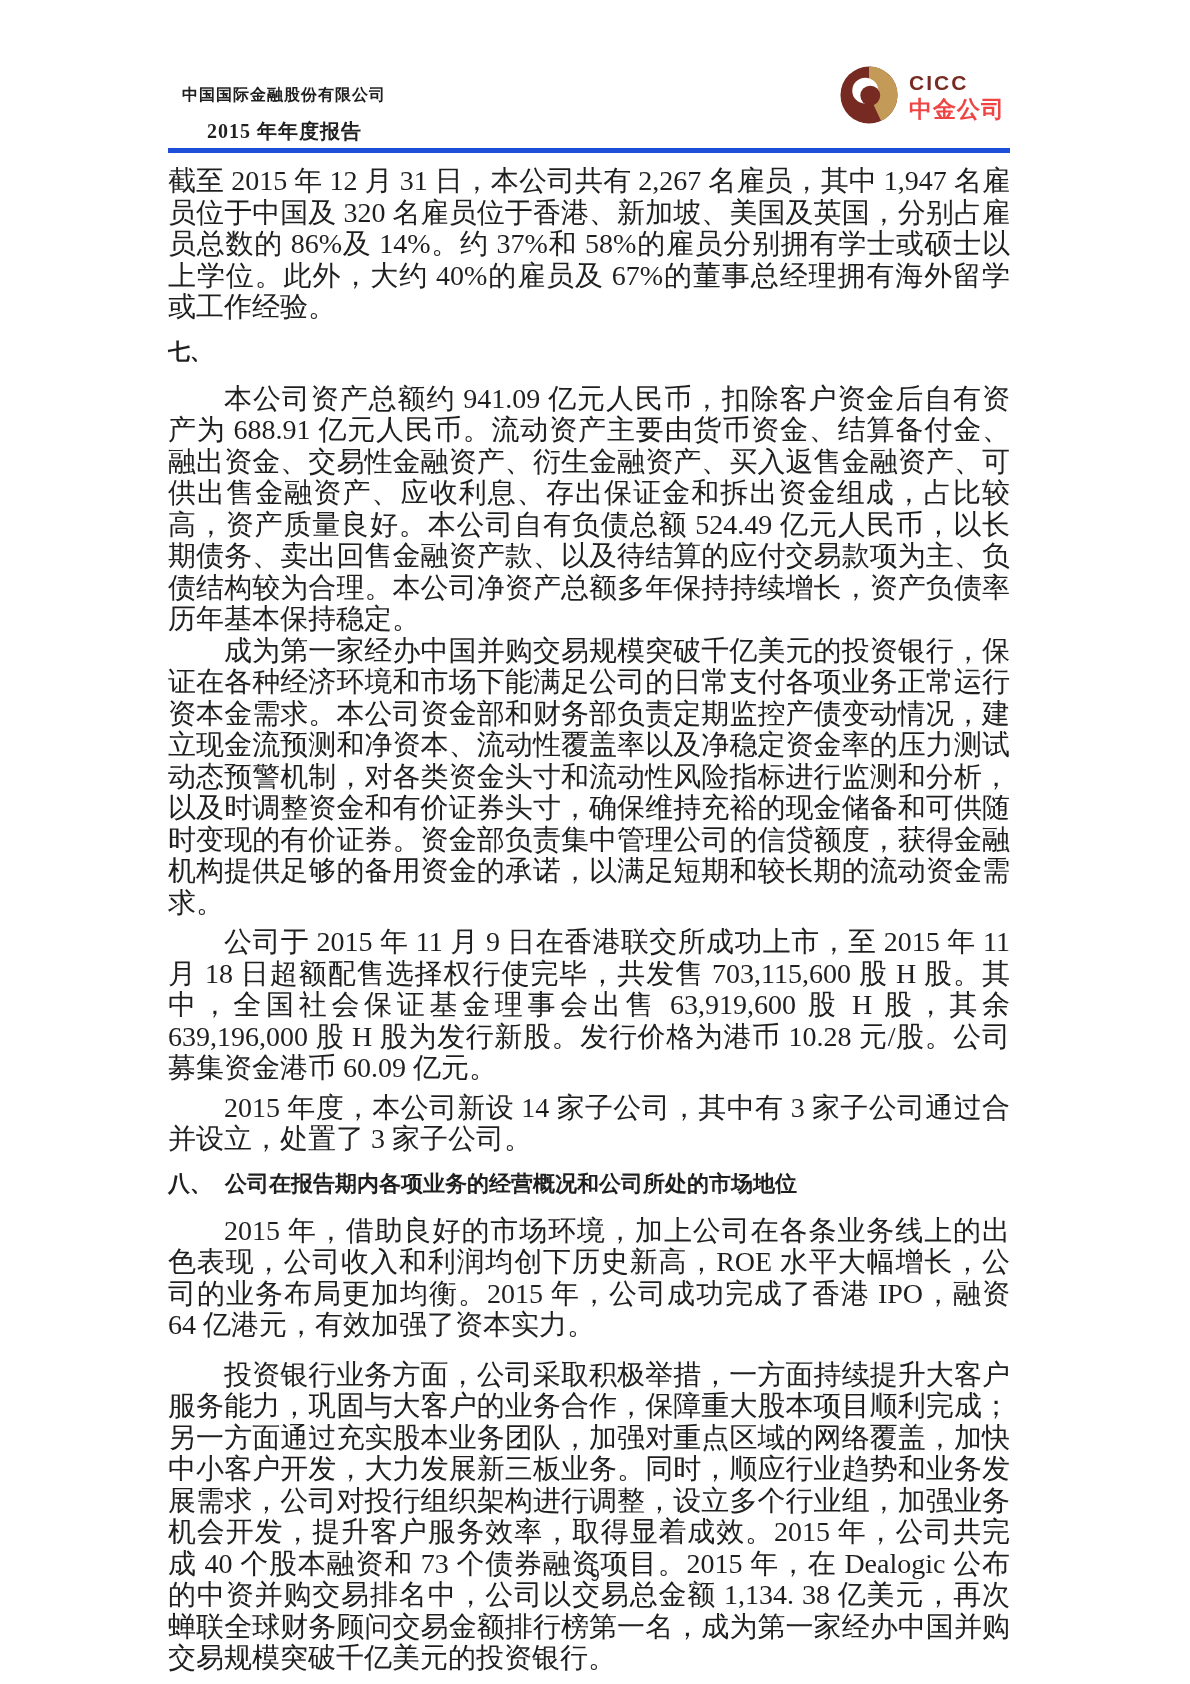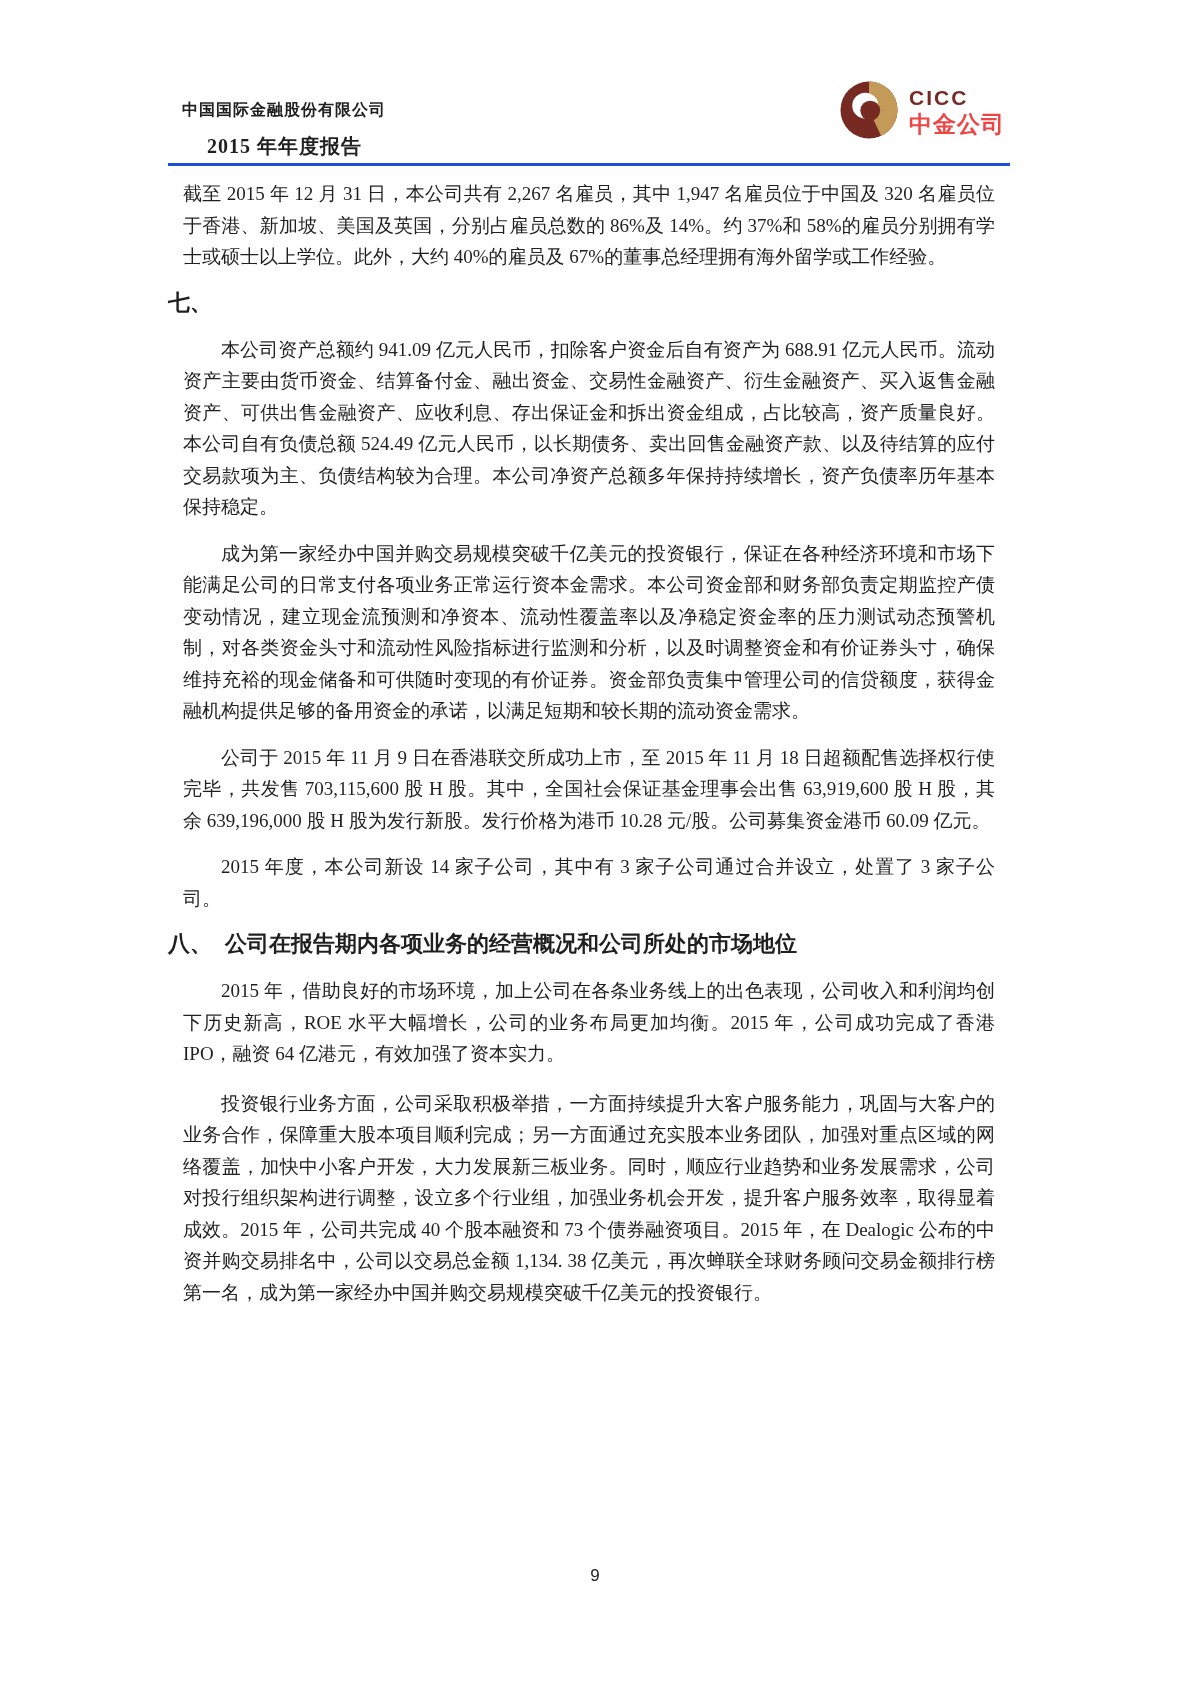--- a/index.html
+++ b/index.html
@@ -7,30 +7,30 @@
     position:relative;
     width:1190px;height:1684px;
     margin:0 auto;
     background:#ffffff;
     font-family:"Liberation Serif","DejaVu Serif",serif;
     color:#1f1f1f;
     overflow:hidden;
   }
   .inner{margin:0 180px 0 168px;width:842px;}
   
-  .header{position:relative;padding-top:84px;padding-bottom:6px;border-bottom:3px solid #1d4ed8;margin-top:15px;}
+  .header{position:relative;padding-top:84px;padding-bottom:6px;border-bottom:5px solid #1d4ed8;}
   .hdr-company{margin-left:14px;font-size:16px;line-height:22px;font-weight:bold;letter-spacing:1px;}
   .hdr-report{margin-left:39px;margin-top:14px;font-size:20px;line-height:22px;font-weight:bold;letter-spacing:1px;}
   .logo{position:absolute;right:5px;top:64px;display:flex;align-items:center;gap:9px;}
   .logo-mark{width:62px;height:62px;display:block;}
   .logo-text{display:flex;flex-direction:column;justify-content:center;}
   .logo-latin{font-family:"Liberation Sans","DejaVu Sans",sans-serif;font-weight:bold;font-size:21px;line-height:27px;letter-spacing:2px;color:#772a22;}
   .logo-cn{font-family:"Liberation Sans","DejaVu Sans",sans-serif;font-weight:bold;font-size:23px;line-height:26px;letter-spacing:1px;color:#ef4444;}
   
-  .body-text p{margin:15px;font-size:19px;line-height:31.5px;text-align:justify;}
+  .body-text p{margin:0;font-size:28px;line-height:31.5px;text-align:justify;}
   .indent{text-indent:2em;}
   .p-first{margin-top:12px !important;}
   .gap-s{margin-top:8px !important;}
   .heading{display:flex;gap:13px;font-size:22px;line-height:30px;font-weight:bold;margin:0;}
   .heading .marker{flex:0 0 auto;}
   .h7{margin-top:14px;margin-bottom:16px;}
   .h8{margin-top:14px;margin-bottom:16px;}
   .p-ib{margin-top:18px !important;}
   
   .footer{position:absolute;top:1566px;left:0;width:100%;text-align:center;

